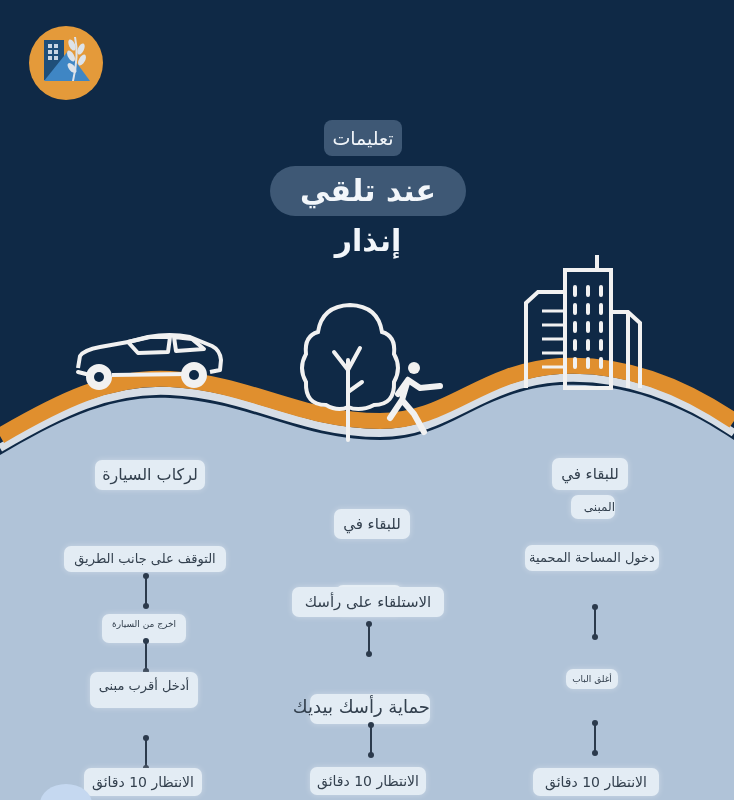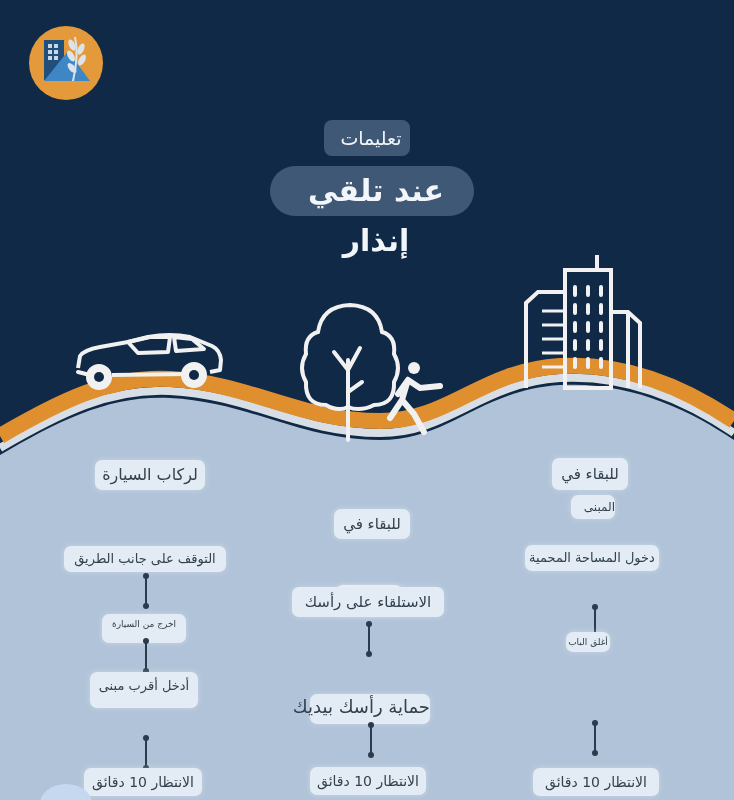--- a/index.html
+++ b/index.html
@@ -9,21 +9,21 @@
     font-family:"DejaVu Sans", sans-serif;
   }
   .top-bg {
     position:absolute; left:0; top:0; width:734px; height:470px;
     background:#0f2946;
   }
   .scene { position:absolute; left:0; top:0; width:734px; height:470px; }
   .logo { position:absolute; left:28px; top:25px; width:76px; height:76px; }
   .title-box {
     position:absolute; background:#3e5875; color:#f2f6fa;
-    border-radius:8px; text-align:center; direction:rtl;padding-left:8px;
+    border-radius:8px; text-align:center; direction:rtl;
   }
   .title-small { left:324px; top:120px; width:78px; height:36px; font-size:19px; line-height:36px; }
   .title-big { left:270px; top:166px; width:196px; height:50px; font-size:30px; line-height:50px; font-weight:bold;border-radius:25px; }
 
   .pill {
     position:absolute; background:#e3ecf4; color:#33404e;
     border-radius:7px; text-align:center; direction:rtl; white-space:nowrap;
     box-shadow:0 0 6px rgba(255,255,255,0.35);
   }
   .connector {
@@ -129,17 +129,17 @@
 <div class="pill" style="left:292px; top:587px; width:152px; height:30px; font-size:15px; line-height:30px;">الاستلقاء على رأسك</div>
 <div class="connector" style="left:368px; top:624px; height:30px;"></div>
 <div class="pill" style="left:310px; top:694px; width:120px; height:30px; font-size:18px; line-height:26px;">حماية رأسك بيديك</div>
 <div class="connector" style="left:370px; top:725px; height:30px;"></div>
 <div class="pill" style="left:310px; top:767px; width:116px; height:28px; font-size:14px; line-height:28px;">الانتظار 10 دقائق</div>
 
 <div class="pill" style="left:552px; top:458px; width:76px; height:32px; font-size:15px; line-height:32px;">للبقاء في</div>
 <div class="pill" style="left:571px; top:495px; width:44px; height:24px; font-size:12px; line-height:24px;text-align:right;">المبنى</div>
 <div class="pill" style="left:525px; top:545px; width:134px; height:26px; font-size:13px; line-height:26px;">دخول المساحة المحمية</div>
 <div class="connector" style="left:594px; top:607px; height:30px;"></div>
-<div class="pill" style="left:566px; top:632px; width:44px; height:20px; font-size:9px; line-height:20px;">أغلق الباب</div>
+<div class="pill" style="left:566px; top:669px; width:52px; height:20px; font-size:9px; line-height:20px;">أغلق الباب</div>
 <div class="connector" style="left:594px; top:723px; height:30px;"></div>
 <div class="pill" style="left:533px; top:768px; width:126px; height:28px; font-size:14px; line-height:28px;">الانتظار 10 دقائق</div>
 
 <div class="blob"></div>
 
 </body></html>

